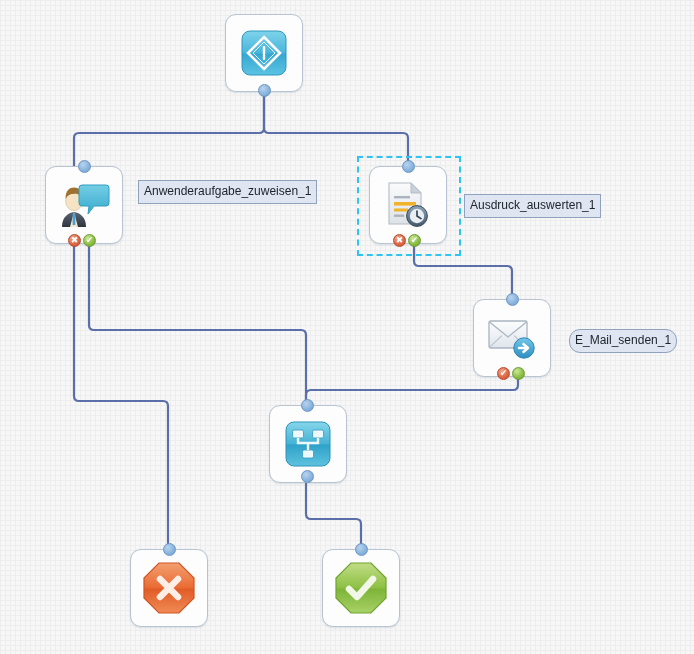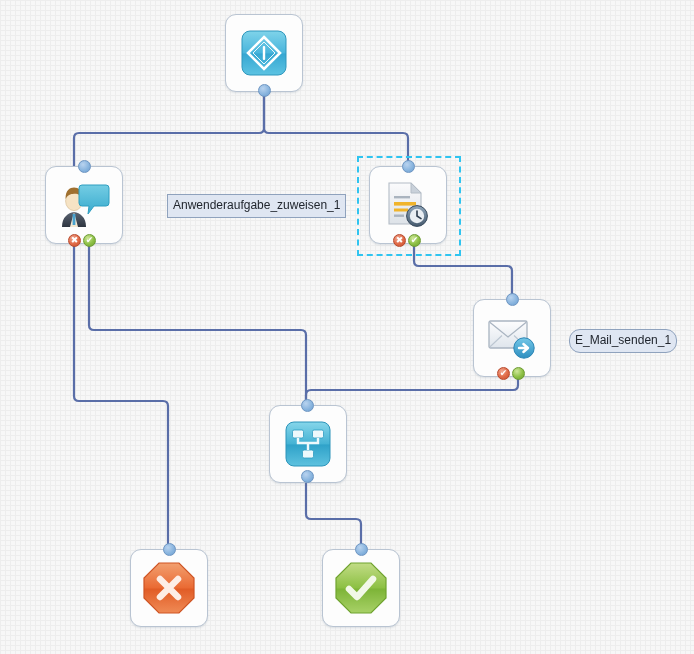--- a/index.html
+++ b/index.html
@@ -162,21 +162,21 @@
       <path d="M24,4 L48,4 Q51,4 51,7 L51,22 Q51,25 48,25 L36,25 L30,33 L31,25 L24,25 Q21,25 21,22 L21,7 Q21,4 24,4 Z" fill="url(#gBub)" stroke="#2e9ec0" stroke-width="1"></path>
     </svg>
   </div>
   <div class="port port-plain" style="left:78px; top:160px;"></div>
   <div class="port port-err" style="left:68px; top:234px;">
     <span class="port-glyph">✖</span>
   </div>
   <div class="port port-ok" style="left:83px; top:234px;">
     <span class="port-glyph">✔</span>
   </div>
-  <div class="nlabel" style="left:138px; top:194px;margin-left:29px;">Anwenderaufgabe_zuweisen_1</div>
+  <div class="nlabel" style="left:138px; top:180px;">Anwenderaufgabe_zuweisen_1</div>
 
   <div class="node" style="left:369px; top:166px; width:78px; height:78px;">
     <svg class="node-icon" width="50" height="50" viewBox="0 0 50 50" xmlns="http://www.w3.org/2000/svg">
       <defs>
         <linearGradient id="gDoc" x1="0" y1="0" x2="0" y2="1">
           <stop offset="0" stop-color="#fbfbfc"></stop>
           <stop offset="1" stop-color="#dde2e8"></stop>
         </linearGradient>
         <linearGradient id="gClock" x1="0" y1="0" x2="0" y2="1">
           <stop offset="0" stop-color="#8fa6bb"></stop>
@@ -194,20 +194,21 @@
       <path d="M34,31 L34,36 L38,38.6" stroke="#2d3d4e" stroke-width="1.6" fill="none" stroke-linecap="round"></path>
     </svg>
   </div>
   <div class="port port-plain" style="left:402px; top:160px;"></div>
   <div class="port port-err" style="left:393px; top:234px;">
     <span class="port-glyph">✖</span>
   </div>
   <div class="port port-ok" style="left:408px; top:234px;">
     <span class="port-glyph">✔</span>
   </div>
+  <div class="nlabel" style="left:464px; top:194px;">Ausdruck_auswerten_1</div>
 
   <div class="node" style="left:473px; top:299px; width:78px; height:78px;">
     <svg class="node-icon" width="52" height="44" viewBox="0 0 52 44" xmlns="http://www.w3.org/2000/svg">
       <defs>
         <linearGradient id="gEnv" x1="0" y1="0" x2="0" y2="1">
           <stop offset="0" stop-color="#fdfdfe"></stop>
           <stop offset="1" stop-color="#dfe5ec"></stop>
         </linearGradient>
         <linearGradient id="gArr" x1="0" y1="0" x2="0" y2="1">
           <stop offset="0" stop-color="#73c7e8"></stop>

